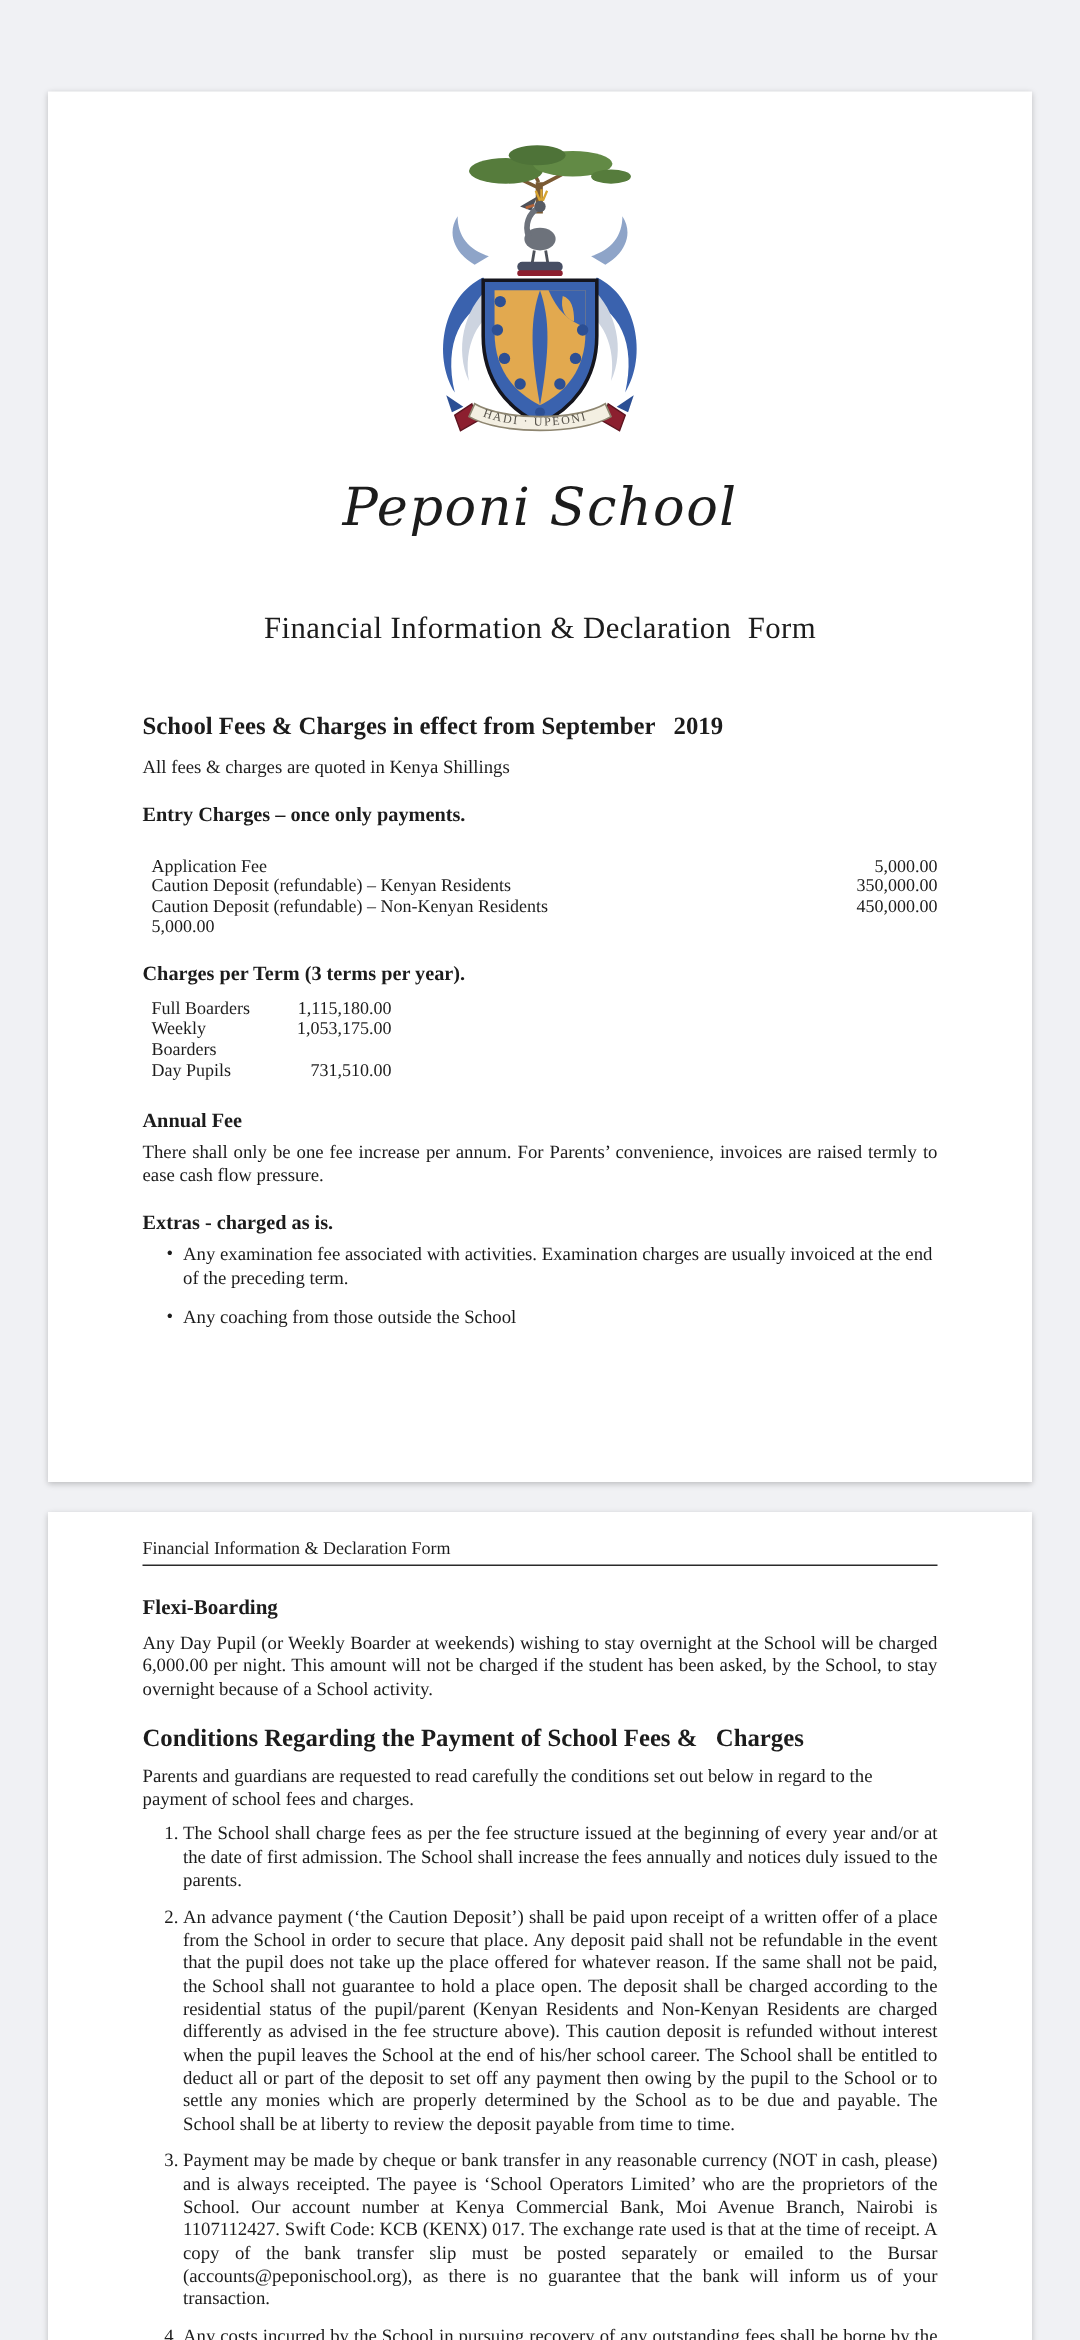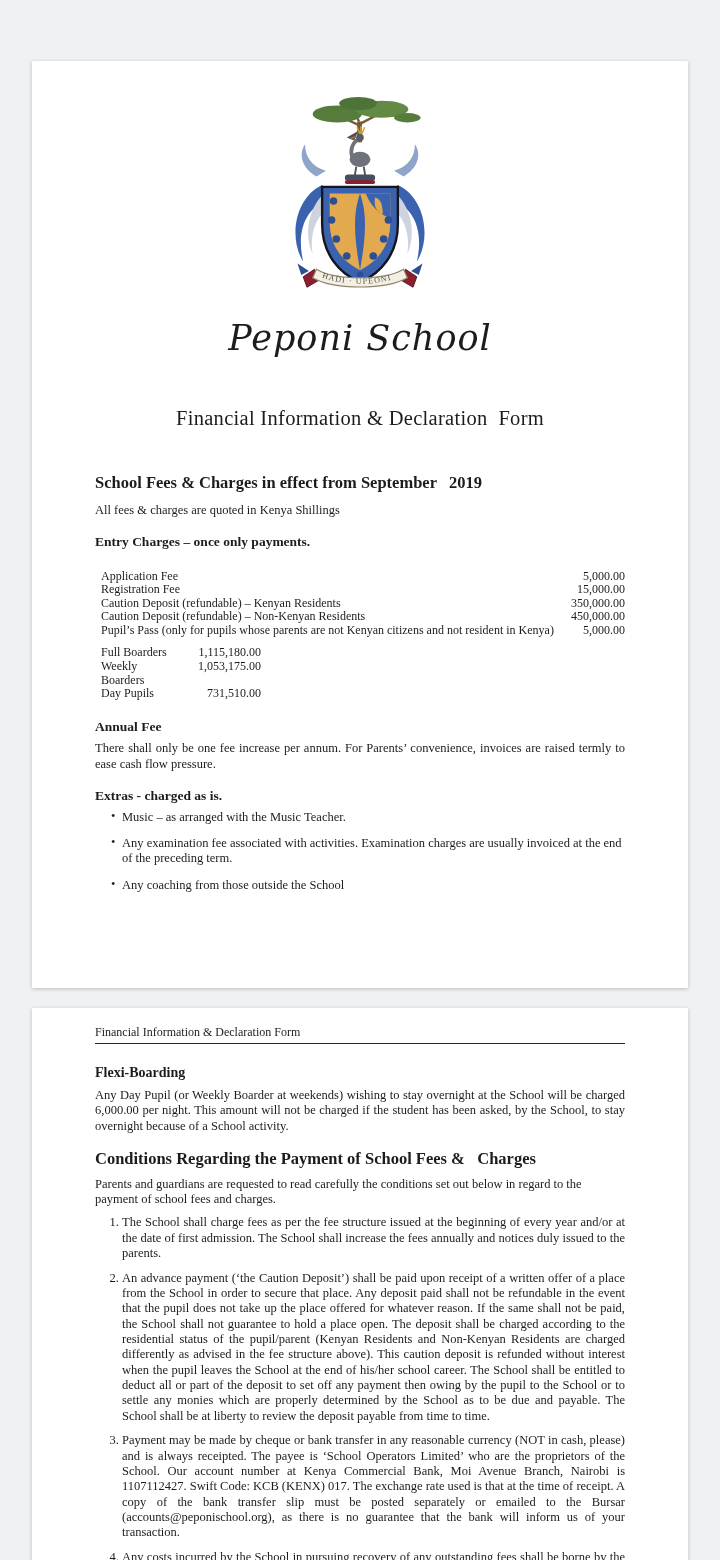--- a/index.html
+++ b/index.html
@@ -193,37 +193,33 @@
     <div class="fees-note">All fees &amp; charges are quoted in Kenya Shillings</div>
 
     <div class="sub-heading">Entry Charges – once only payments.</div>
 
     <div class="fee-table">
       <div class="fee-row">
         <span class="label">Application Fee</span>
         <span class="amount">5,000.00</span>
       </div>
       <div class="fee-row">
-        <span class="label">Registration Fee</span>
-        <span class="amount">15,000.00</span>
-      </div>
-      <div class="fee-row">
         <span class="label">Caution Deposit (refundable) – Kenyan Residents</span>
         <span class="amount">350,000.00</span>
       </div>
       <div class="fee-row">
         <span class="label">Caution Deposit (refundable) – Non-Kenyan Residents</span>
         <span class="amount">450,000.00</span>
       </div>
       <div class="fee-row">
-        <span class="label">Pupil’s Pass (only for pupils whose parents are not Kenyan citizens and not resident in Kenya)</span>
         <span class="amount">5,000.00</span>
       </div>
     </div>
 
+    <div class="sub-heading">Charges per Term (3 terms per year).</div>
 
     <div class="term-table">
       <div class="term-row">
         <span class="label">Full Boarders</span>
         <span class="amount">1,115,180.00</span>
       </div>
       <div class="term-row">
         <span class="label">Weekly Boarders</span>
         <span class="amount">1,053,175.00</span>
       </div>
@@ -231,21 +227,20 @@
         <span class="label">Day Pupils</span>
         <span class="amount">731,510.00</span>
       </div>
     </div>
 
     <div class="sub-heading annual-heading">Annual Fee</div>
     <div class="body-para">There shall only be one fee increase per annum. For Parents’ convenience, invoices are raised termly to ease cash flow pressure.</div>
 
     <div class="sub-heading extras-heading">Extras - charged as is.</div>
     <ul class="bullet-list">
-      <li>Music – as arranged with the Music Teacher.</li>
       <li>Any examination fee associated with activities. Examination charges are usually invoiced at the end of the preceding term.</li>
       <li>Any coaching from those outside the School</li>
     </ul>
 
   </div>
 </div>
 
 <div class="page" id="page2">
   <div class="content">
 

